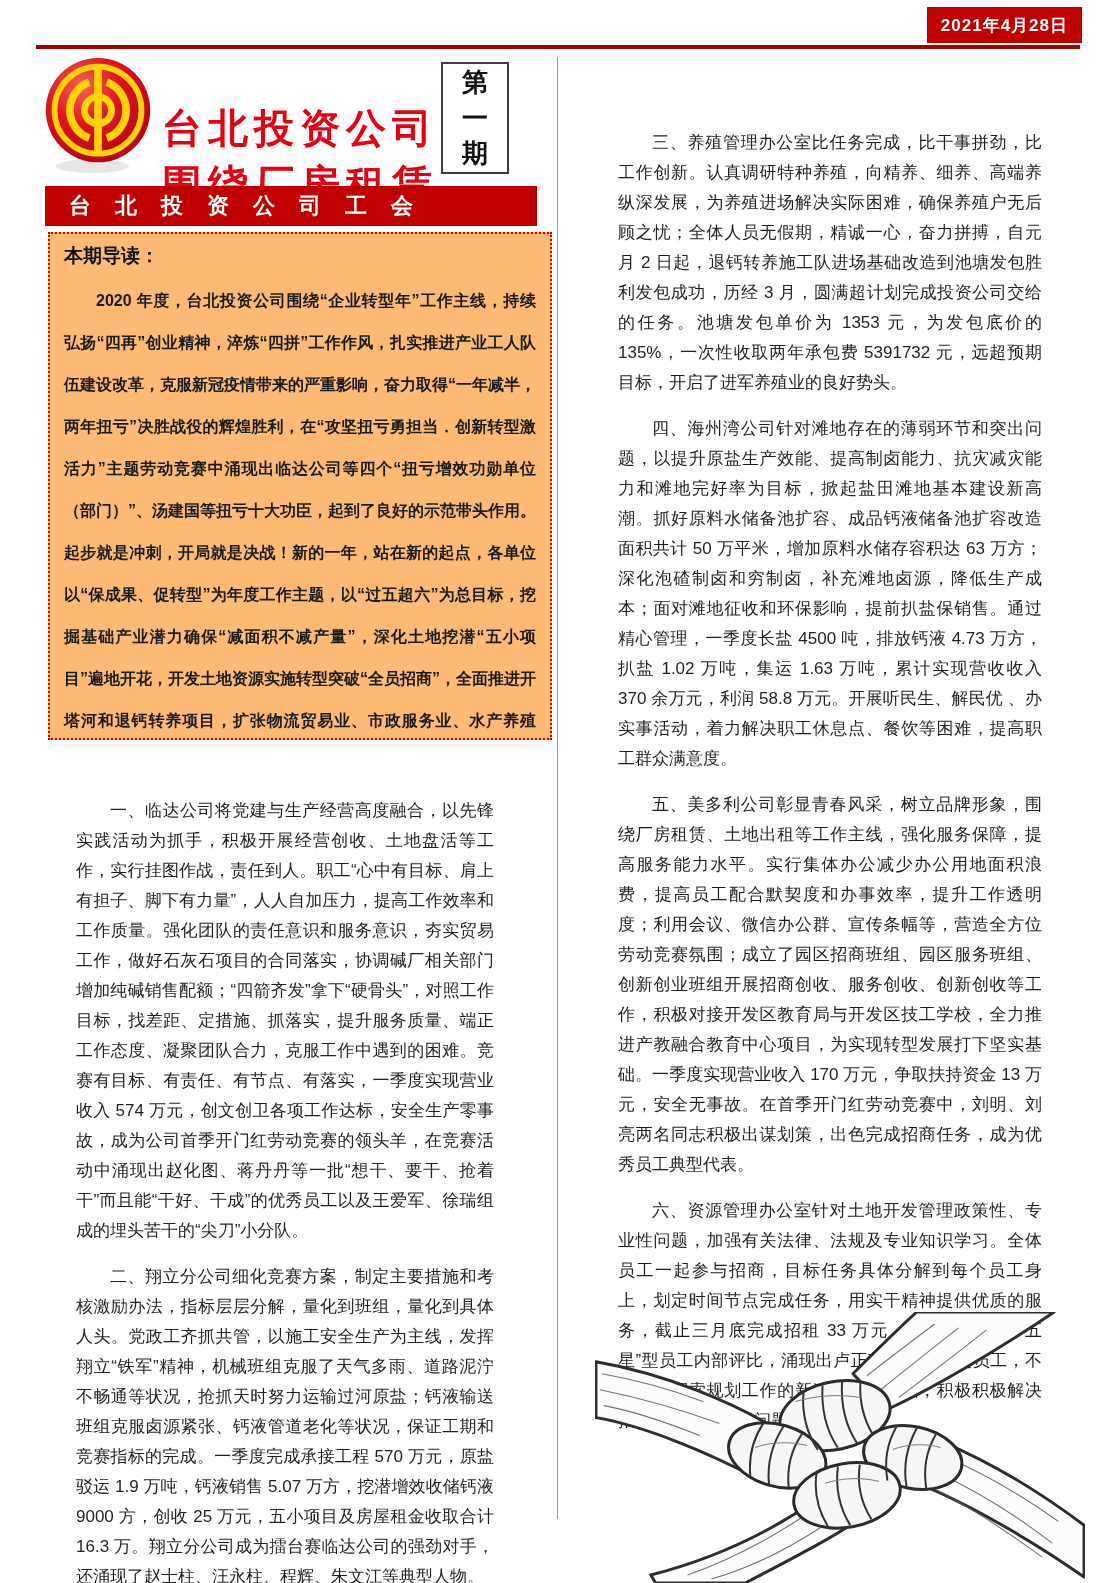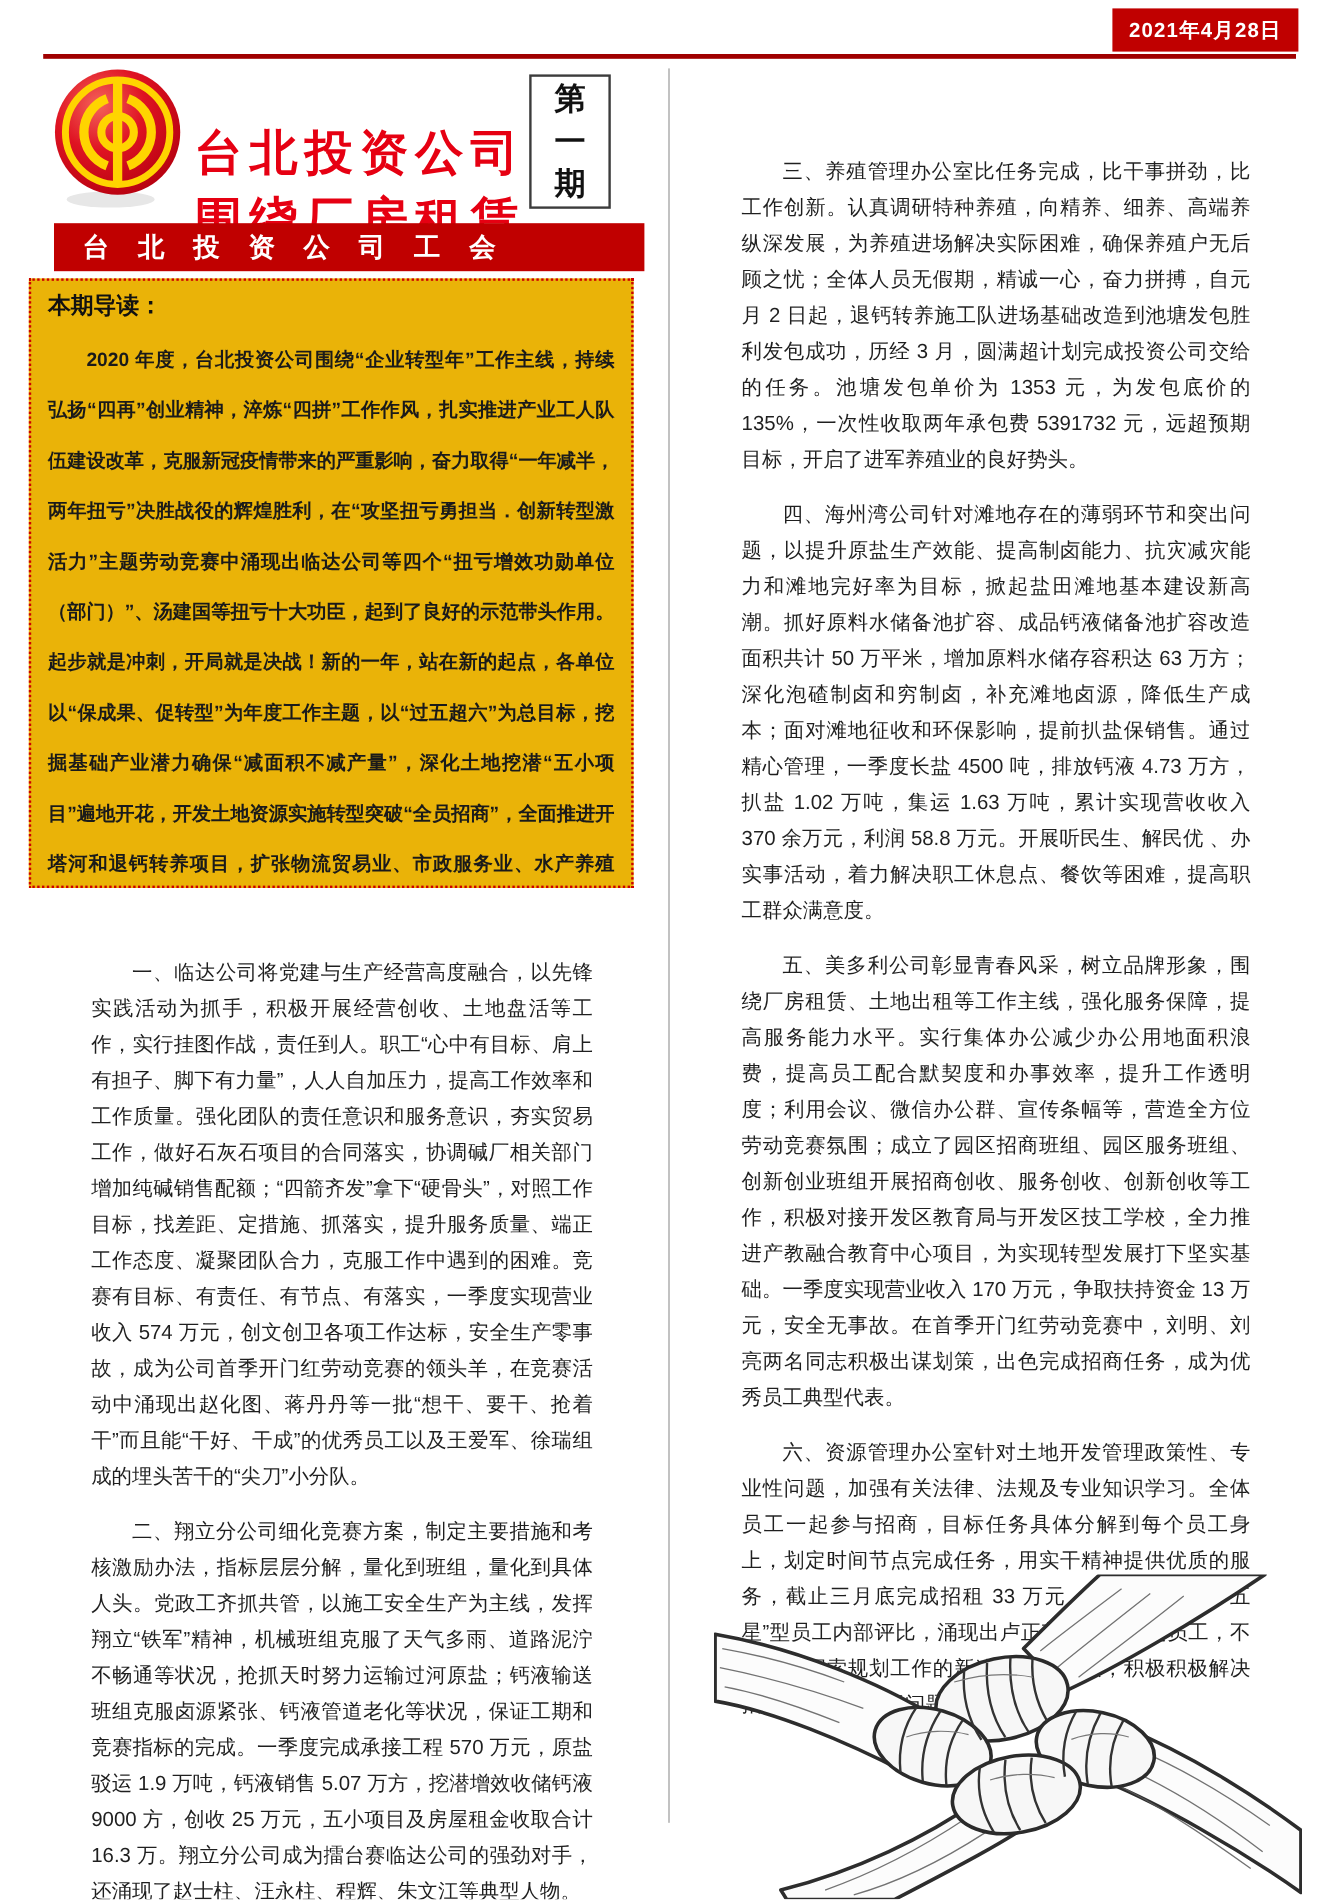--- a/index.html
+++ b/index.html
@@ -17,22 +17,22 @@
   .mast-title{position:absolute;left:162px;top:60px;font-size:40px;font-weight:900;color:#e60012;
               letter-spacing:6px;line-height:56px;white-space:nowrap;margin-top:40px;}
   .issue-box{position:absolute;left:441px;top:62px;width:64px;height:108px;border:2px solid #3c3c3c;
              display:flex;flex-direction:column;align-items:center;justify-content:space-evenly;
              font-size:26px;font-weight:900;color:#111;background:#fff;}
   .union-banner{position:absolute;left:45px;top:186px;width:492px;height:40px;background:#c00000;
                 color:#fff;display:flex;align-items:center;justify-content:flex-start;
                 font-size:22px;font-weight:700;letter-spacing:24px;text-indent:24px;}
 
   
-  .intro-box{position:absolute;left:24px;top:232px;width:504px;height:508px;box-sizing:border-box;
-             border:2px dotted #cc0000;padding:10px 14px;overflow:hidden;background:#eab308;}
+  .intro-box{position:absolute;left:48px;top:232px;width:504px;height:508px;box-sizing:border-box;
+             border:2px dotted #cc0000;padding:10px 14px;overflow:hidden;background:#fdba74;}
   .intro-label{font-size:19px;font-weight:900;color:#111;line-height:24px;}
   .intro-text{margin:12px 0 0;font-size:16px;font-weight:700;color:#1a1a1a;line-height:42px;
               text-align:justify;text-indent:2em;}
 
   
   .col-left{position:absolute;left:60px;top:780px;width:450px;}
   .col-right{position:absolute;left:602px;top:112px;width:456px;}
   .body-par{margin:16px;font-size:17px;line-height:30px;color:#1f1f1f;text-align:justify;text-indent:2em;}
   .col-divider{position:absolute;left:557px;top:57px;width:1px;height:1462px;background:#9a9a9a;}
 

